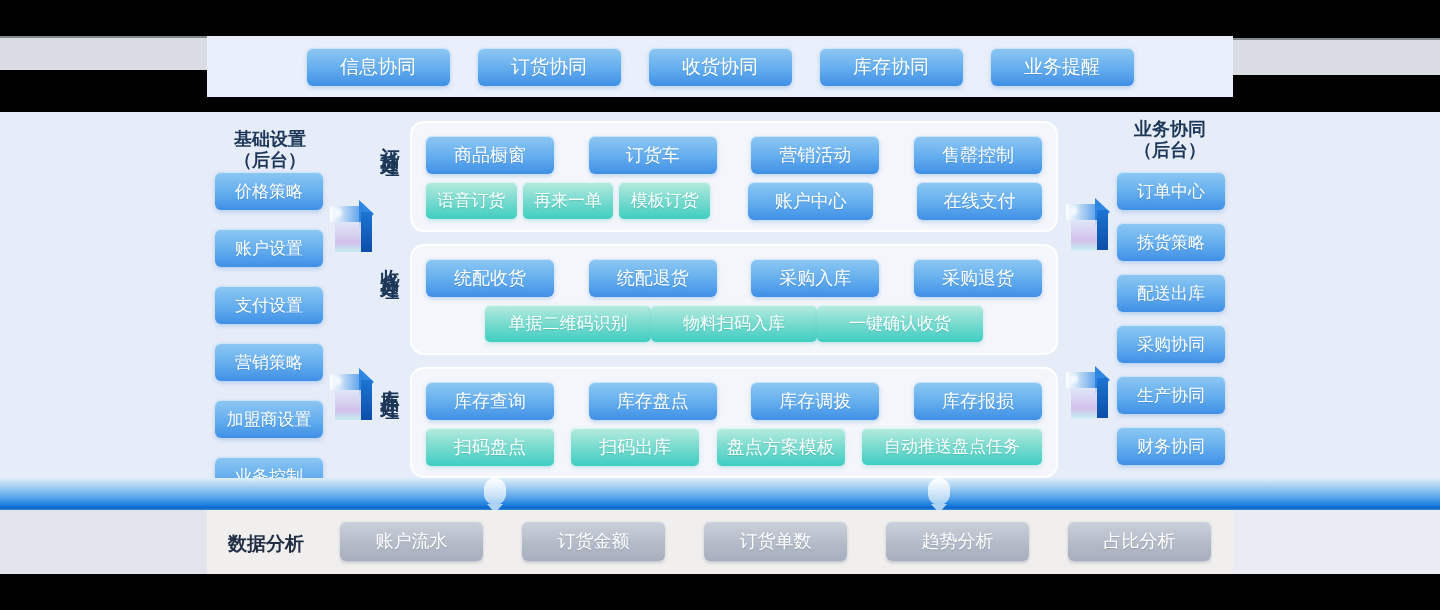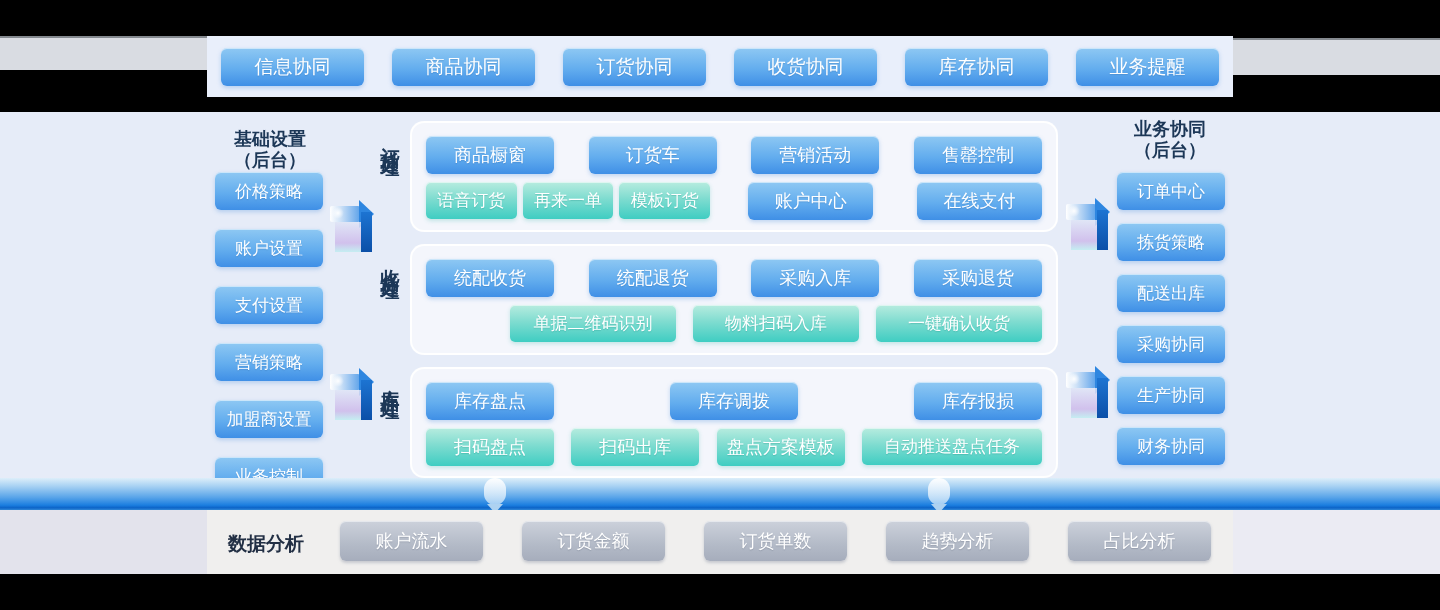--- a/index.html
+++ b/index.html
@@ -47,21 +47,21 @@
   #left-col{left:215px;top:172px;display:flex;flex-direction:column;gap:19px;}
   #right-col{left:1117px;top:172px;display:flex;flex-direction:column;gap:13px;}
 
   
   .section-box{left:410px;width:648px;height:111px;background:rgba(255,255,255,.55);
     border:2px solid rgba(255,255,255,.95);border-radius:14px;}
   #sec-0{top:121px;} #sec-1{top:244px;} #sec-2{top:367px;}
   .row{display:flex;padding:0 14px;}
   .row1{margin-top:13px;justify-content:space-between;}
   .row2{margin-top:8px;}
-  .row2-center{margin-top:8px;justify-content:flex-end;gap:17px;}
+  .row2-center{margin-top:8px;justify-content:center;}
   .row2-spread{margin-top:8px;justify-content:space-between;}
   .g6{margin-left:6px;} .g38{margin-left:38px;} .g36{margin-left:44px;}
 
   .v-label{width:24px;font-size:19px;font-weight:bold;color:#1c3757;
     writing-mode:vertical-rl;text-orientation:upright;letter-spacing:4px;line-height:24px;}
   #vlab-0{left:378px;top:131px;} #vlab-1{left:378px;top:254px;} #vlab-2{left:378px;top:374px;}
 
   
   .flow-arrow{width:48px;height:56px;}
   .flow-arrow .bar{position:absolute;left:0;top:8px;width:30px;height:16px;border-radius:2px;
@@ -92,21 +92,20 @@
   #bottom-row .btn{width:143px;}
 </style>
 </head>
 <body>
 
 <div class="abs" id="top-gray-left"></div>
 <div class="abs" id="top-gray-right"></div>
 
 <div class="abs" id="top-panel">
   <div class="btn blue w143">信息协同</div>
-  <div class="btn blue w143">商品协同</div>
   <div class="btn blue w143">订货协同</div>
   <div class="btn blue w143">收货协同</div>
   <div class="btn blue w143">库存协同</div>
   <div class="btn blue w143">业务提醒</div>
 </div>
 
 <div class="abs" id="black-band"></div>
 <div class="abs" id="main-panel"></div>
 
 <div class="abs col-title" id="left-title">
@@ -151,20 +150,21 @@
   </div>
   <div class="row row2-center row">
     <div class="btn teal w166">单据二维码识别</div>
     <div class="btn teal w166">物料扫码入库</div>
     <div class="btn teal w166">一键确认收货</div>
   </div>
 </div>
 
 <div class="abs section-box" id="sec-2">
   <div class="row row1">
+    <div class="btn blue w128">库存查询</div>
     <div class="btn blue w128">库存盘点</div>
     <div class="btn blue w128">库存调拨</div>
     <div class="btn blue w128">库存报损</div>
   </div>
   <div class="row row2-spread row">
     <div class="btn teal w128">扫码盘点</div>
     <div class="btn teal w128">扫码出库</div>
     <div class="btn teal w128">盘点方案模板</div>
     <div class="btn teal w180">自动推送盘点任务</div>
   </div>

